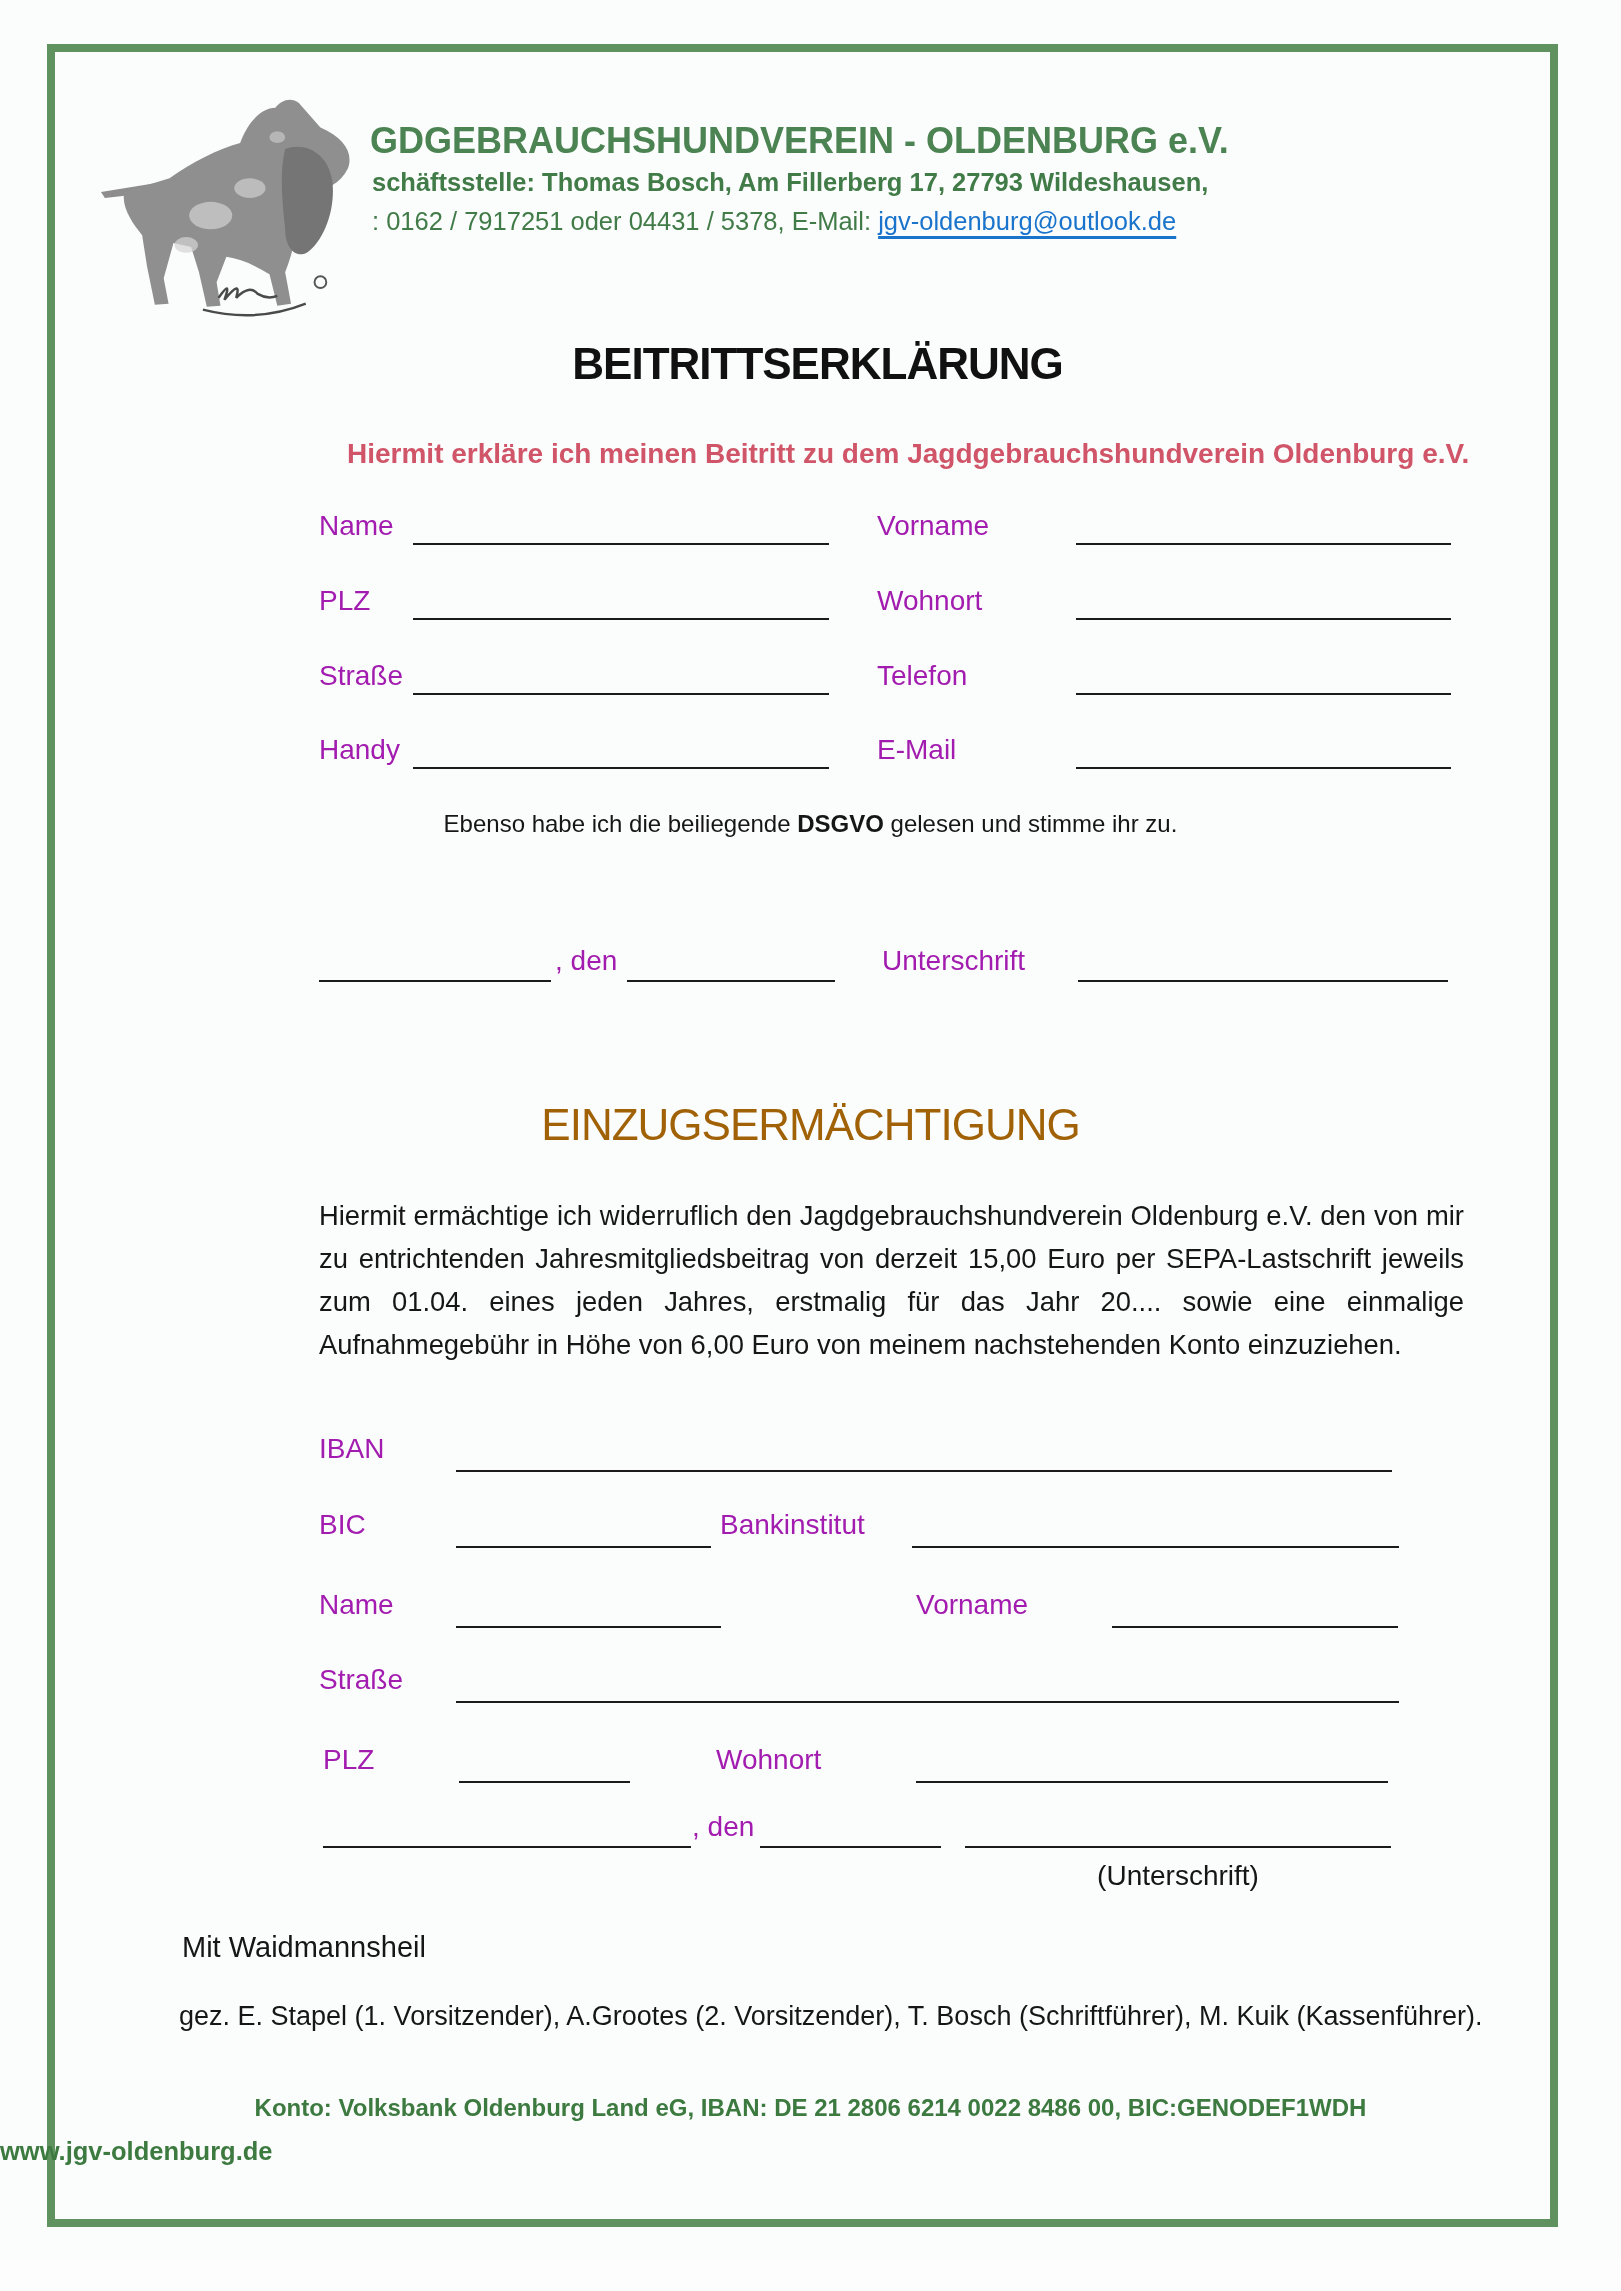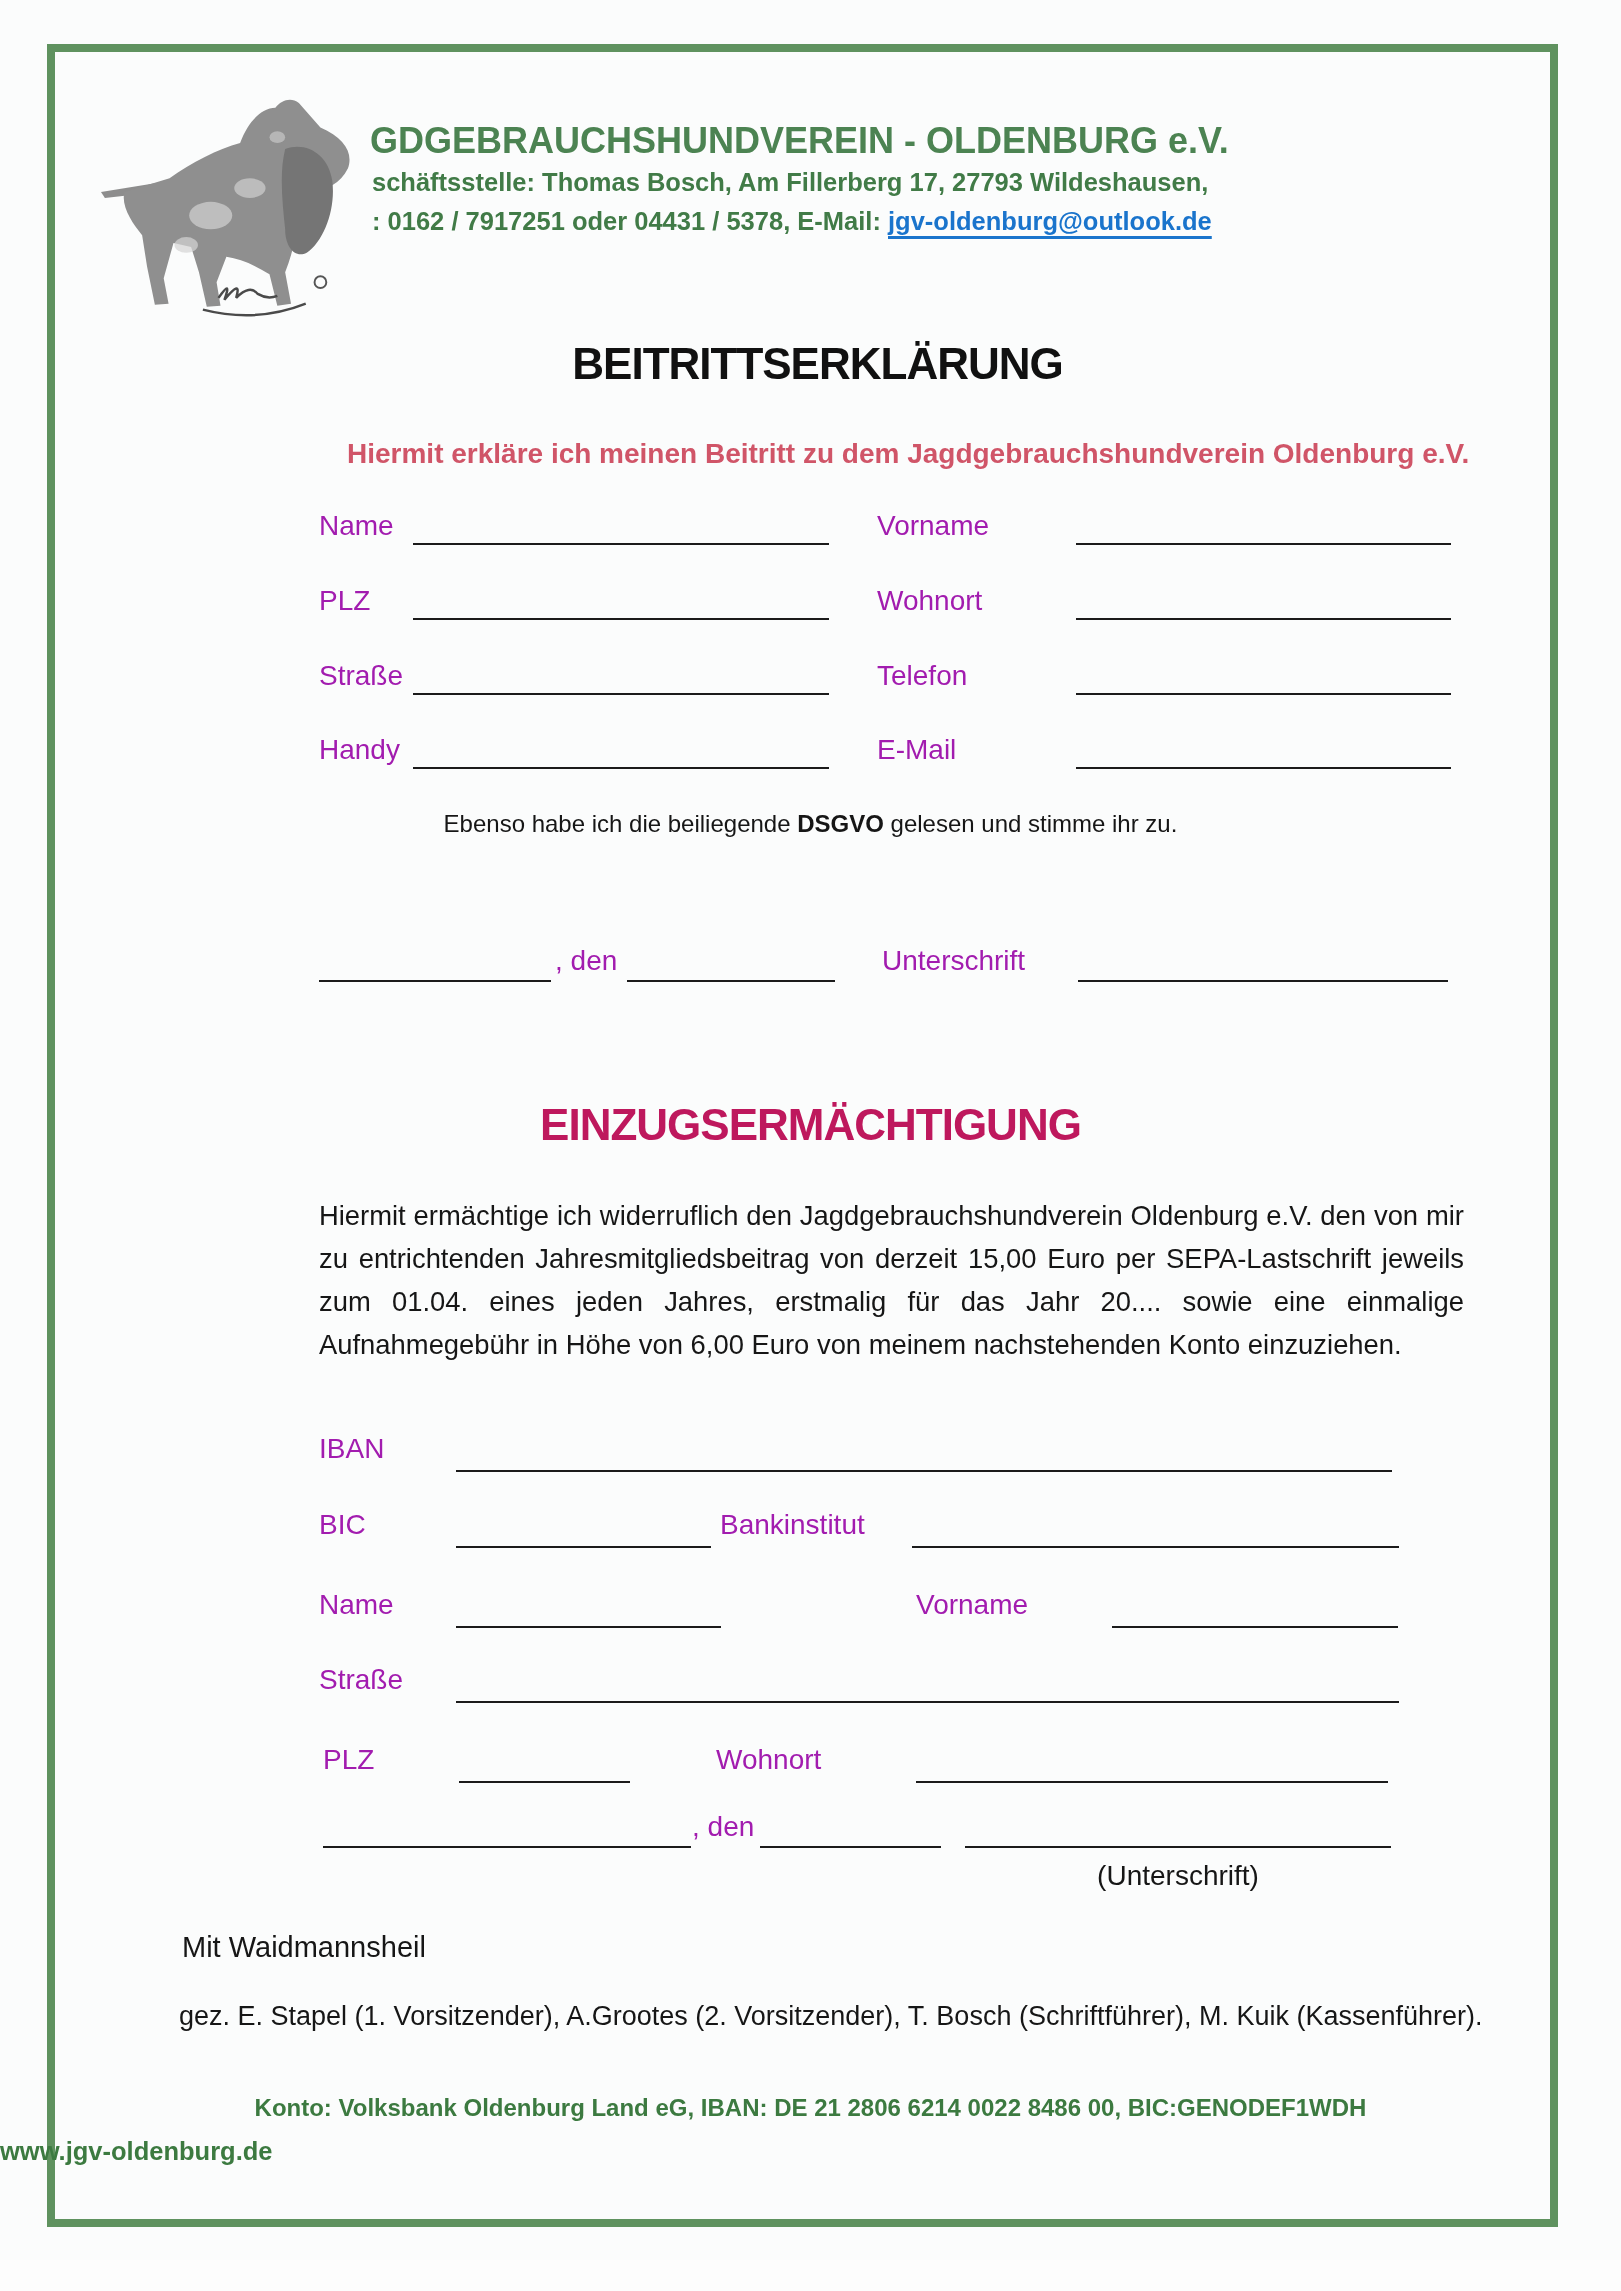--- a/index.html
+++ b/index.html
@@ -8,26 +8,26 @@
     font-family:"Liberation Sans",sans-serif;color:#161616;overflow:hidden;
   }
   .frame{
     position:absolute;left:47px;top:44px;width:1511px;height:2183px;
     border:8.8px solid #5f925f;box-sizing:border-box;background:transparent;
   }
   .abs{position:absolute;}
   
   .org-name{left:370px;top:120px;font-size:36px;font-weight:bold;color:#4c8352;white-space:nowrap;}
   .office-line{left:372px;top:168px;font-size:25.5px;font-weight:bold;color:#417b47;white-space:nowrap;}
-  .phone-line{left:372px;top:207px;font-size:25.5px;font-weight:bold;color:#417b47;white-space:nowrap;}
+  .phone-line{left:372px;top:207px;font-size:25.5px;font-weight:normal;color:#417b47;white-space:nowrap;}
   .email-link{color:#1a74cc;text-decoration:underline;text-decoration-thickness:2.9px;text-underline-offset:5.9px;cursor:pointer;}
   .logo-box{left:93px;top:98px;width:304px;height:240px;}
   
   .doc-title{left:0;top:339px;width:1621px;text-align:center;font-size:44px;font-weight:bold;letter-spacing:-1px;color:#111;padding-left:7px;}
-  .debit-title{left:0;top:1100px;width:1621px;text-align:center;font-size:44px;font-weight:bold;letter-spacing:-1px;color:#be185d;}
+  .debit-title{left:0;top:1100px;width:1621px;text-align:center;font-size:44px;font-weight:normal;letter-spacing:-1px;color:#a16207;}
   .intro-line{left:319px;top:438px;font-size:28px;font-weight:bold;color:#d05568;white-space:nowrap;margin-left:28px;}
   
   .lbl{font-size:28px;color:#a21caf;}
   .blank{border-bottom:2.9px solid #1b1b1b;height:35px;box-sizing:border-box;}
   
   .m-lbl-l{left:319px;}
   .m-line-l{left:413px;width:416px;}
   .m-lbl-r{left:877px;}
   .m-line-r{left:1076px;width:375px;}
   .row1{top:510px;} .row2{top:585px;} .row3{top:660px;} .row4{top:734px;}

